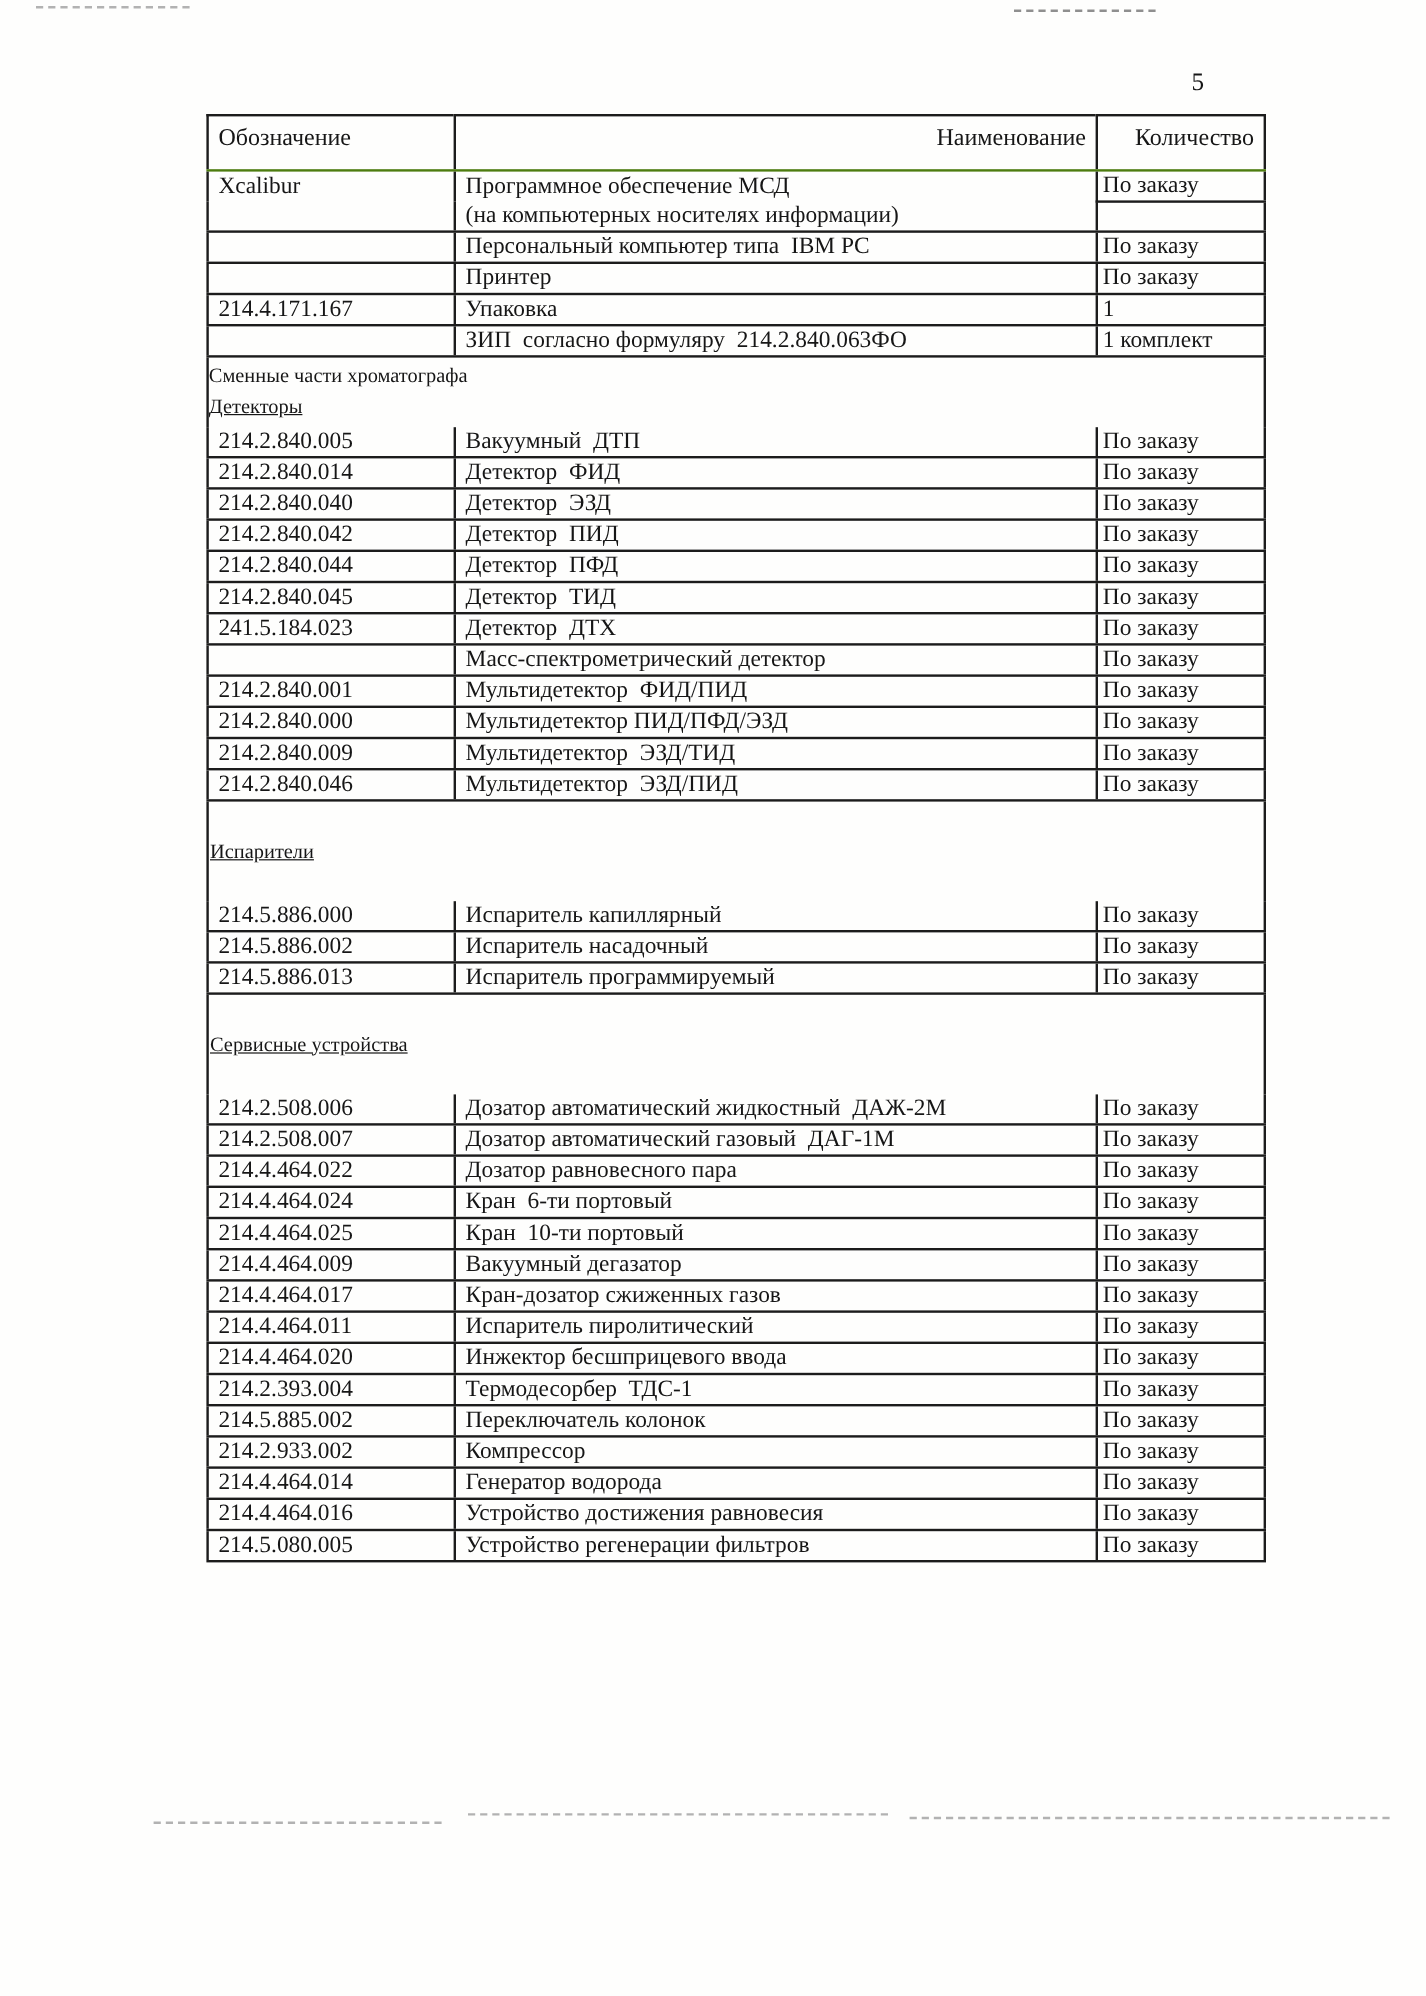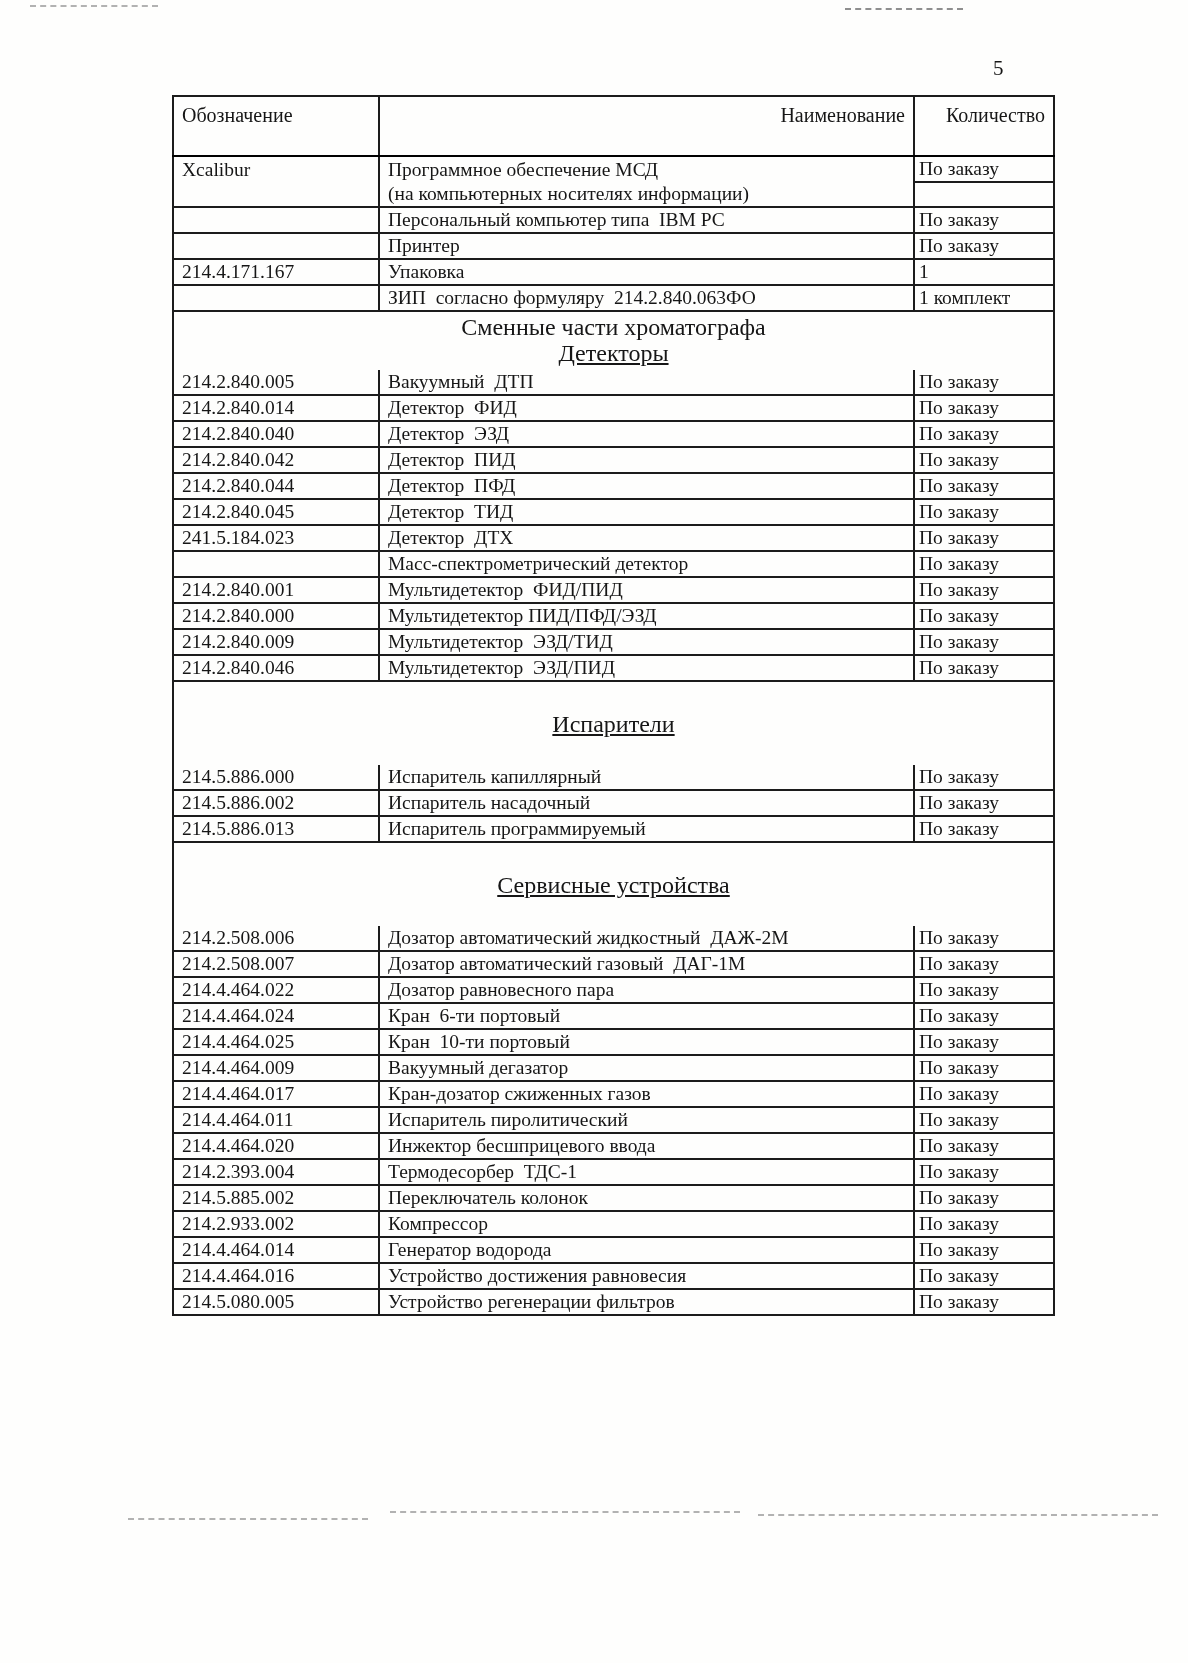--- a/index.html
+++ b/index.html
@@ -35,22 +35,22 @@
   col.c1 { width: 206px; }
   col.c2 { width: 535px; }
   col.c3 { width: 140px; }
 
   .spec-table th {
     font-weight: normal;
     font-size: 20px;
     text-align: left;
     vertical-align: top;
     padding: 7px 8px 0 8px;
-    height: 60px;
-    border-bottom: 2px solid #000000;
+    height: 46px;
+    border-bottom: 2px solid #4d7c0f;
   }
   .spec-table th.h-qty { text-align: right; }
   .spec-table th + th { border-left: 2px solid #1c1c1c; text-align: right; }
 
   .item-row td {
     border-bottom: 2px solid #1c1c1c;
     font-size: 19.5px;
     height: 24px;
     line-height: 24px;
     padding: 0 8px;
@@ -60,23 +60,22 @@
   }
   .item-row td + td { border-left: 2px solid #1c1c1c; }
   .item-row td.cell-qty { text-align: left; padding: 0 4px; }
 
   
   .item-row.qty-border-only td { border-bottom: none; }
   .item-row.qty-border-only td.cell-qty { border-bottom: 2px solid #1c1c1c; }
 
   .section-row td {
     border-bottom: none;
-    text-align: center;
     vertical-align: middle;
-    font-size: 24px;
+    font-size: 17px;
     line-height: 26px;
   }
   .section-row.compact td { height: 56px; padding: 2px 0 4px 0; }
   .section-row.tall td { height: 84px; }
   .section-title { white-space: pre-wrap; }
   .section-title.u { text-decoration: underline; }
 
   .artifact {
     position: absolute;
     border-top: 2px dashed #b2b2b2;

